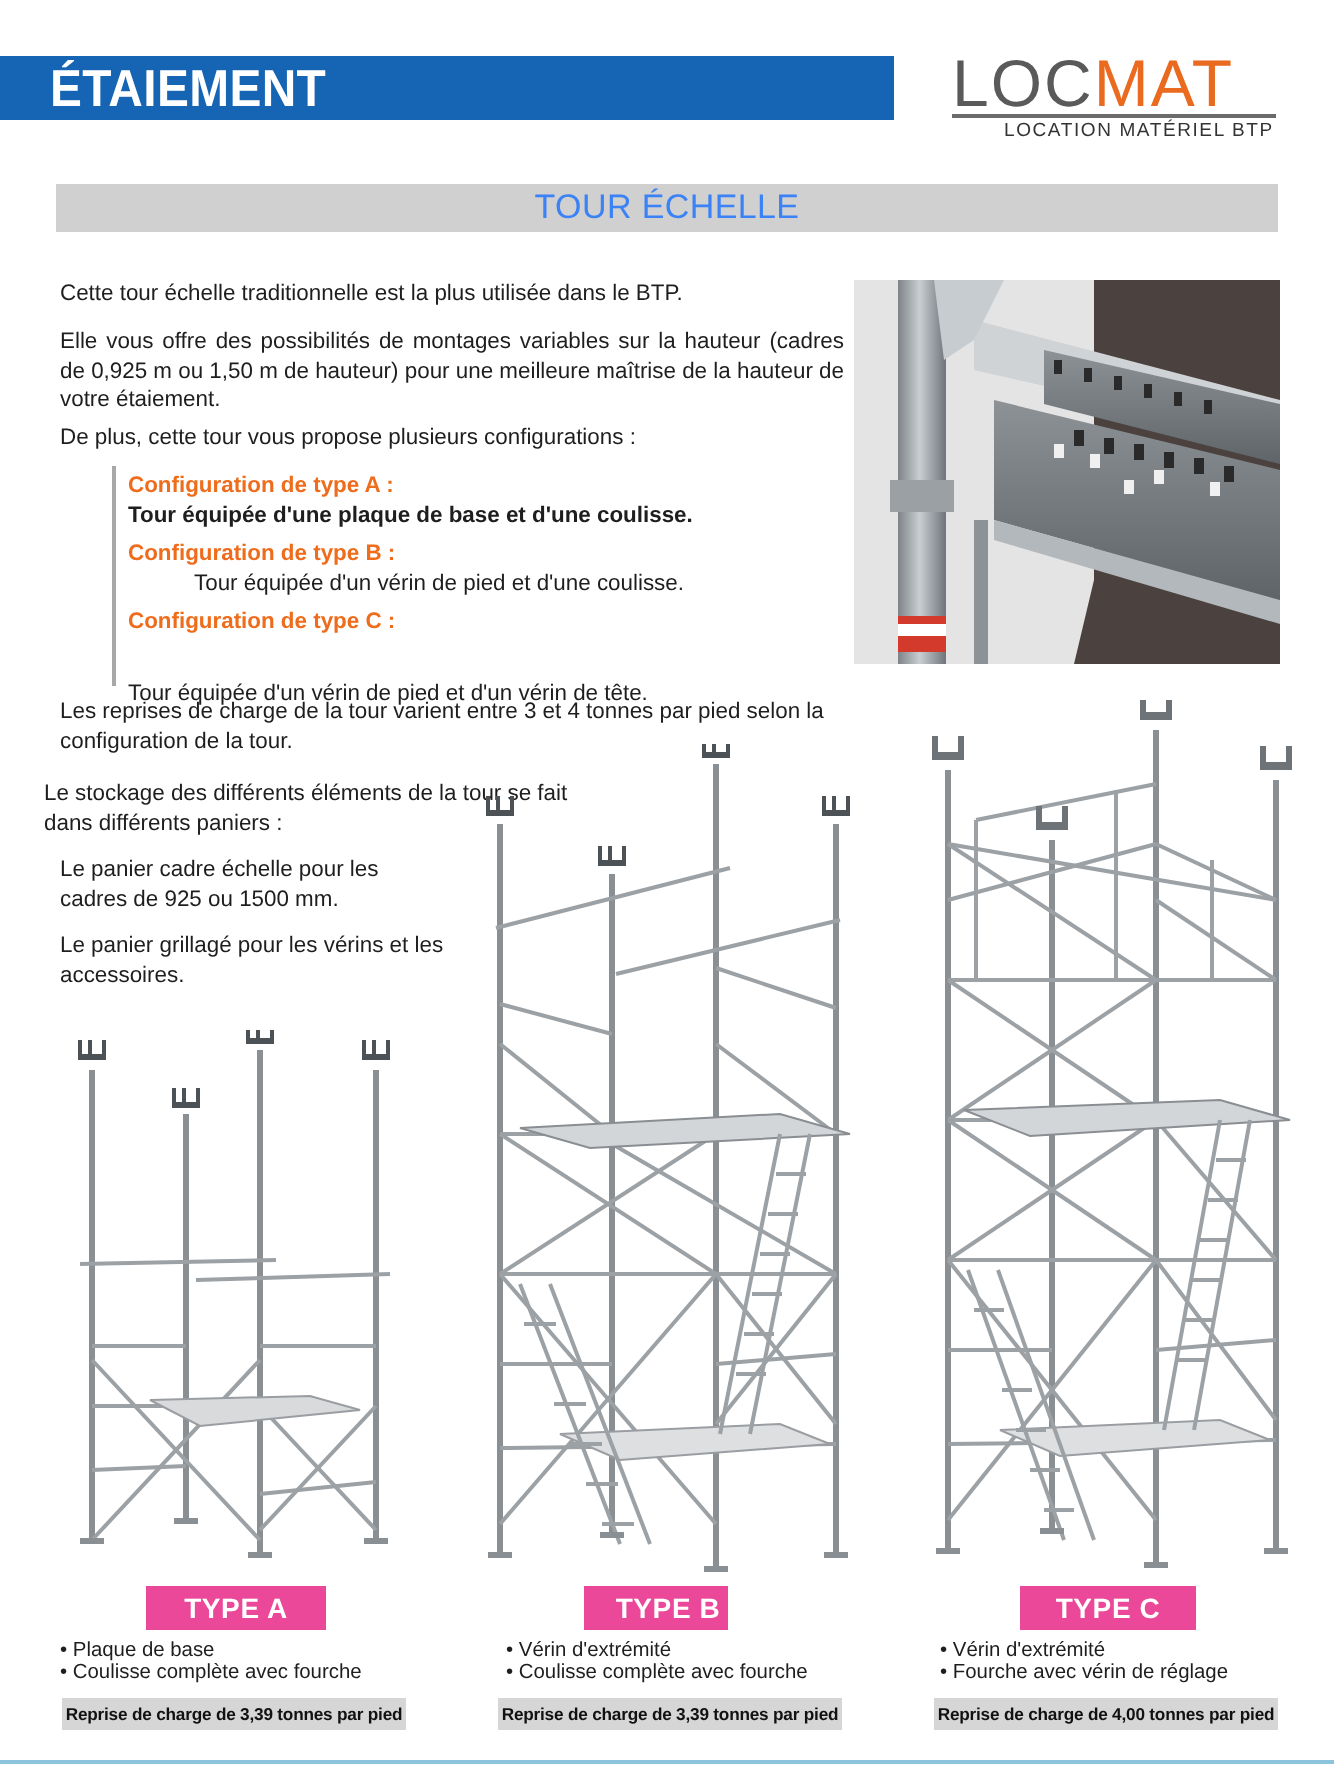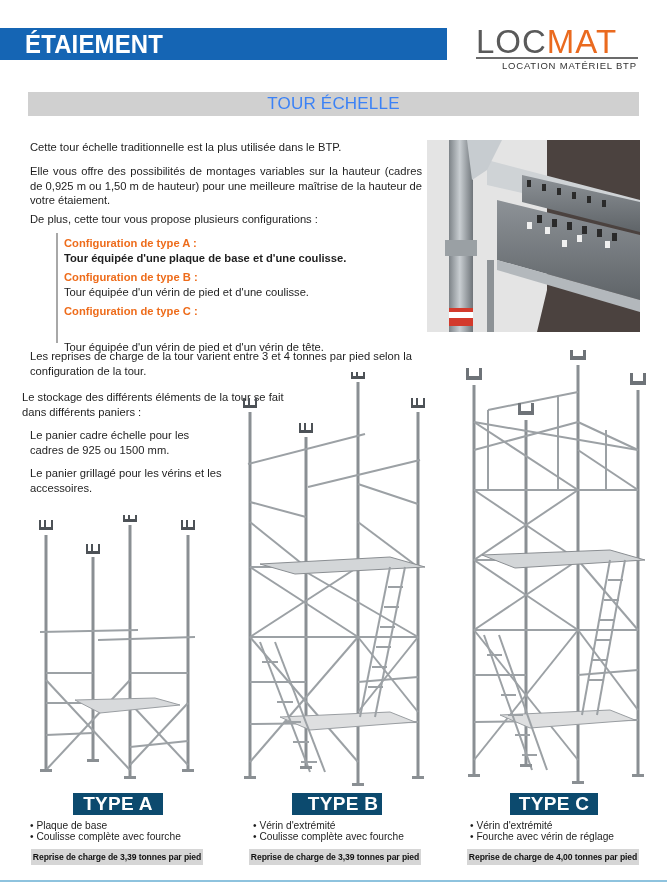--- a/index.html
+++ b/index.html
@@ -36,22 +36,22 @@
   .p.justify { text-align: justify; text-align-last: left; }
   .config-rule { position: absolute; left: 56px; top: 233px; width: 1.5px; height: 110px; background: #a8a8a8; }
   .cfg-h { position: absolute; left: 64px; font-size: 11.2px; font-weight: bold; color: #ee6c1b; line-height: 14px; }
   .cfg-d { position: absolute; left: 64px; font-size: 11.2px; color: #1e1e1e; line-height: 14px; }
 
   .photo { position: absolute; left: 427px; top: 140px; width: 213px; height: 192px; background: #e6e6e6; overflow: hidden; }
 
   .scaffold { position: absolute; }
 
   .type-badge {
-    position: absolute; height: 22px; line-height: 22px; background: #0c4a6e; color: #fff;
-    font-weight: bold; font-size: 19px; text-align: center; letter-spacing: 0.3px;
+    position: absolute; height: 22px; line-height: 22px; background: #ec4899; color: #fff;
+    font-weight: bold; font-size: 14px; text-align: center; letter-spacing: 0.3px;
     font-family: "Liberation Sans", sans-serif;
   }
   .bullet { position: absolute; font-size: 10.2px; line-height: 11.5px; color: #1e1e1e; white-space: nowrap; }
   .load-box {
     position: absolute; height: 16px; line-height: 16px; background: #d6d6d6;
     font-size: 8.6px; font-weight: bold; color: #111; text-align: center; white-space: nowrap;
     font-family: "Liberation Sans Narrow", "Liberation Sans", sans-serif;
     letter-spacing: -0.1px;
   }
   .bottom-line { position: absolute; left: 0; top: 880px; width: 667px; height: 2px; background: #8ec3de; }
@@ -74,21 +74,21 @@
 <div class="section-title">TOUR ÉCHELLE</div>
 
 <div class="p" style="left:30px; top:140px; width:395px;">Cette tour échelle traditionnelle est la plus utilisée dans le BTP.</div>
 <div class="p justify" style="left:30px; top:164px; width:392px;">Elle vous offre des possibilités de montages variables sur la hauteur (cadres de 0,925 m ou 1,50 m de hauteur) pour une meilleure maîtrise de la hauteur de votre étaiement.</div>
 <div class="p" style="left:30px; top:212px; width:395px;">De plus, cette tour vous propose plusieurs configurations :</div>
 
 <div class="config-rule"></div>
 <div class="cfg-h" style="top:236px;">Configuration de type A :</div>
 <div class="cfg-d" style="top:251px;font-weight:bold;">Tour équipée d'une plaque de base et d'une coulisse.</div>
 <div class="cfg-h" style="top:270px;">Configuration de type B :</div>
-<div class="cfg-d" style="top:285px;">Tour équipée d'un vérin de pied et d'une coulisse.</div>
+<div class="cfg-d" style="top:285px;margin-left:33px;">Tour équipée d'un vérin de pied et d'une coulisse.</div>
 <div class="cfg-h" style="top:304px;">Configuration de type C :</div>
 <div class="cfg-d" style="top:319px;margin-top:21px;">Tour équipée d'un vérin de pied et d'un vérin de tête.</div>
 
 <div class="p" style="left:30px; top:349px; width:390px;">Les reprises de charge de la tour varient entre 3 et 4 tonnes par pied selon la configuration de la tour.</div>
 <div class="p" style="left:22px; top:390px; width:275px;">Le stockage des différents éléments de la tour se fait dans différents paniers :</div>
 <div class="p" style="left:30px; top:428px; width:195px;">Le panier cadre échelle pour les cadres de 925 ou 1500 mm.</div>
 <div class="p" style="left:30px; top:466px; width:195px;">Le panier grillagé pour les vérins et les accessoires.</div>
 
 <div class="photo">
   <svg width="213" height="192" viewBox="0 0 213 192">
@@ -337,21 +337,21 @@
         <rect x="60" y="414" width="12" height="3"></rect>
     </g>
   </svg>
 </div>
 
 <div class="type-badge" style="left:73px; top:793px; width:90px;">TYPE A</div>
 <div class="bullet" style="left:30px; top:820px;">• Plaque de base</div>
 <div class="bullet" style="left:30px; top:831px;">• Coulisse complète avec fourche</div>
 <div class="load-box" style="left:31px; top:849px; width:172px;">Reprise de charge de 3,39 tonnes par pied</div>
 
-<div class="type-badge" style="left:292px; top:793px; width:90px;padding-left:12px;">TYPE B</div>
+<div class="type-badge" style="left:292px; top:793px; width:72px;padding-left:12px;">TYPE B</div>
 <div class="bullet" style="left:253px; top:820px;">• Vérin d'extrémité</div>
 <div class="bullet" style="left:253px; top:831px;">• Coulisse complète avec fourche</div>
 <div class="load-box" style="left:249px; top:849px; width:172px;">Reprise de charge de 3,39 tonnes par pied</div>
 
 <div class="type-badge" style="left:510px; top:793px; width:88px;">TYPE C</div>
 <div class="bullet" style="left:470px; top:820px;">• Vérin d'extrémité</div>
 <div class="bullet" style="left:470px; top:831px;">• Fourche avec vérin de réglage</div>
 <div class="load-box" style="left:467px; top:849px; width:172px;">Reprise de charge de 4,00 tonnes par pied</div>
 
 <div class="bottom-line"></div>

